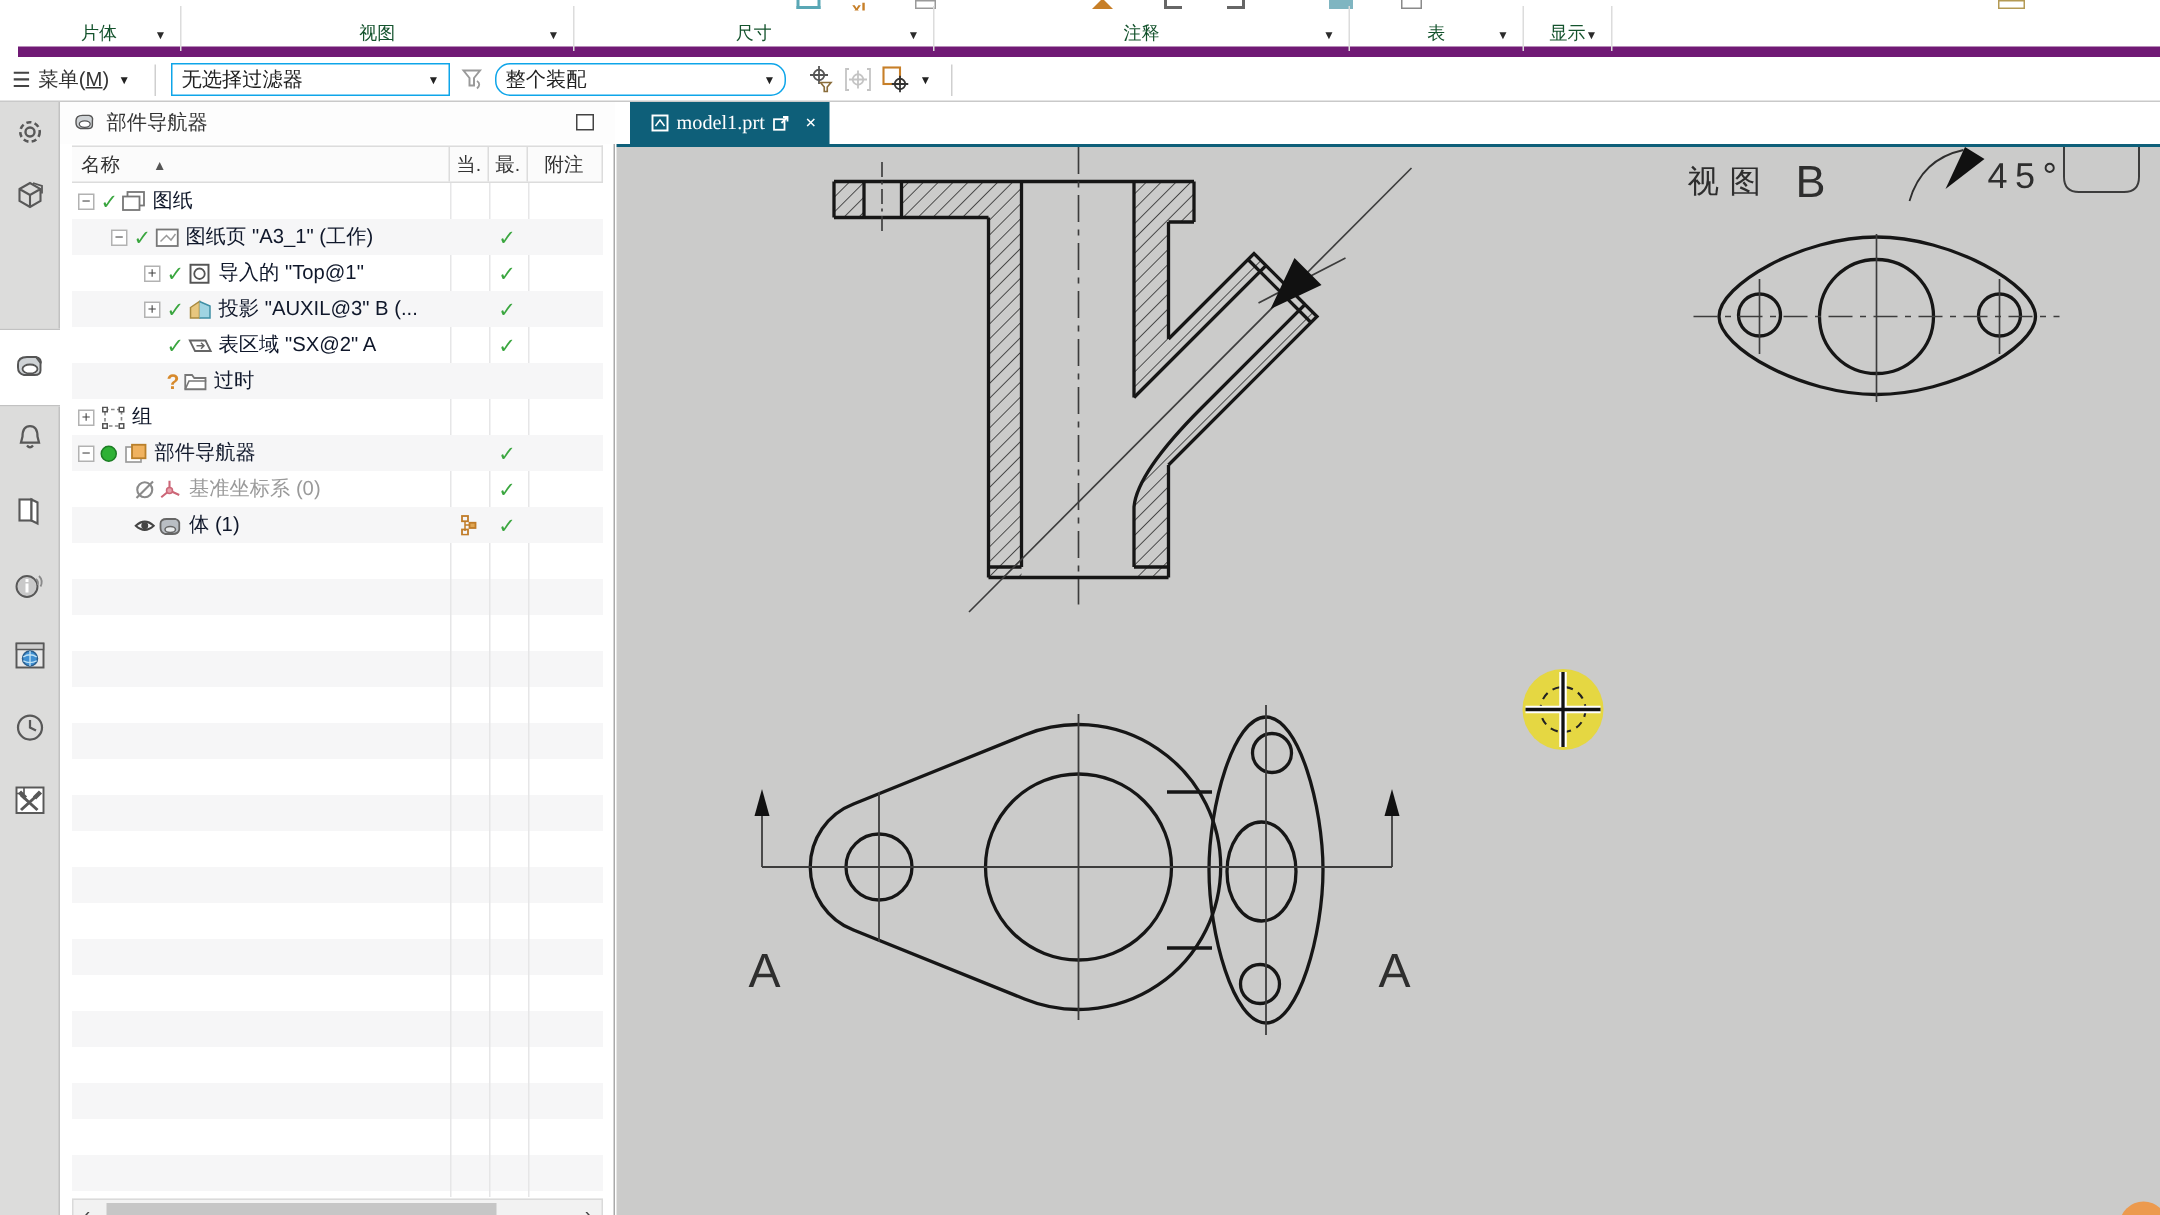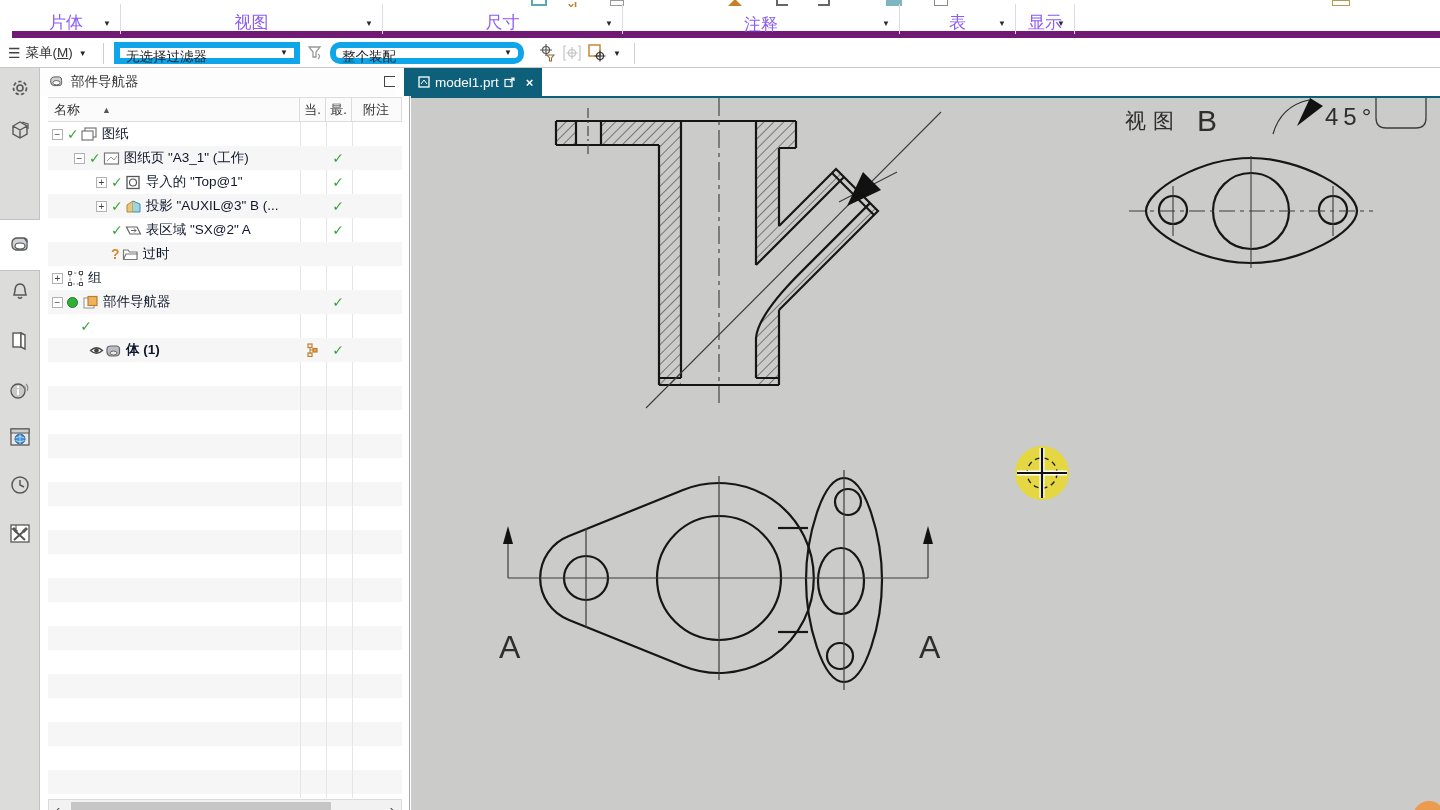--- a/index.html
+++ b/index.html
@@ -4,29 +4,29 @@
 <style>
   * { margin:0; padding:0; box-sizing:border-box; }
   html,body { width:1440px; height:810px; overflow:hidden; background:#fff;
     font-family:"Liberation Sans","DejaVu Sans",sans-serif; }
   .abs { position:absolute; }
   #app { position:relative; width:1440px; height:810px; background:#fff; }
 
   
   #ribbon { position:absolute; left:12px; top:0; width:1440px; height:38px; background:#fff; border-bottom:7px solid #701a75; }
   .rgroup { position:absolute; top:8px; height:28px; display:flex; align-items:center; justify-content:center; }
-  .rgroup .rlabel { color:#8b5cf6; font-size:17px; }
+  .rgroup .rlabel { color:#14532d; font-size:12px; }
   .rgroup .rarrow { position:absolute; right:9px; top:11px; font-size:8px; color:#2b2b2b; }
   .rsep { position:absolute; top:4px; width:1px; height:30px; background:#dcdcdc; }
   .fragment { position:absolute; top:0; overflow:hidden; }
 
   
   #menubar { position:absolute; left:0; top:39px; width:1440px; height:29px; background:#fff; border-bottom:1px solid #c9c9c9; }
   .mitem { position:absolute; top:0; height:28px; display:flex; align-items:center; color:#333; font-size:13.5px; }
-  .dd { position:absolute; top:3px; height:22px; border:6px solid #0ea5e9; background:#fff; display:flex; padding:0 6px; font-size:13.5px; color:#222; }
+  .dd { position:absolute; top:3px; height:22px; border:1px solid #0ea5e9; background:#fff; display:flex; align-items:center; padding:0 6px; font-size:13.5px; color:#222; }
   .dd .ddarrow { position:absolute; right:6px; font-size:8px; color:#222; }
   .msep { position:absolute; top:4px; width:1px; height:21px; background:#cfcfcf; }
 
   
   #sidebar { position:absolute; left:0; top:68px; width:40px; height:742px; background:#dcdcdb; border-right:1px solid #c2c2c2; }
   .sicon { position:absolute; left:9px; width:22px; height:22px; }
   .sactive { position:absolute; left:0; top:151px; width:40px; height:52px; background:#fff; border-top:1px solid #c2c2c2; border-bottom:1px solid #c2c2c2; }
 
   
   #panel { position:absolute; left:40px; top:68px; width:370px; height:742px; background:#fff; border-right:1px solid #a9a9a9; }
@@ -41,37 +41,37 @@
 
   #tree { position:absolute; left:8px; top:54px; width:354px; height:676px; }
   .gridv { position:absolute; top:0; height:676px; width:1px; background:#e6e6e7; }
   .trow { position:absolute; left:0; width:354px; height:24px; display:flex; align-items:center; }
   .trow.alt { background:#f6f6f7; }
   .tname { display:flex; align-items:center; height:24px; width:252px; overflow:hidden; white-space:nowrap; }
   .tcur,.tlat { width:26px; display:flex; align-items:center; justify-content:center; height:24px; }
   .tnote { width:48px; height:24px; }
   .tlabel { font-size:13.5px; color:#0f172a; margin-left:3px; }
   .tlabel.gray { color:#9a9a9a; }
-  .tlabel.bold { font-weight:bold; }
+  .tlabel.bold { font-weight:normal; }
   .expander { width:11px; height:11px; border:1px solid #b2b2b2; background:#fff; color:#444; font-size:10px; line-height:9px; text-align:center; margin-right:4px; flex:none; }
   .expander.none { visibility:hidden; }
   .chk { color:#3aa63f; font-weight:bold; font-size:14px; margin-right:2px; flex:none; }
   .qmark { color:#d78a2d; font-weight:bold; font-size:14px; margin-right:2px; flex:none; }
   .gdot { width:11px; height:11px; border-radius:50%; background:#2eb135; border:1px solid #1c7d24; margin-right:4px; flex:none; }
   .ticon { width:17px; height:15px; margin-right:1px; flex:none; }
   .fillrows { position:absolute; left:0; top:240px; width:354px; height:436px;
       background:repeating-linear-gradient(#fff 0 24px, #f6f6f7 24px 48px); }
 
   
   #hscroll { position:absolute; left:8px; top:731px; width:354px; height:20px; background:#f2f2f2; border:1px solid #dadada; display:flex; align-items:center; }
   .harrow { width:18px; text-align:center; color:#444; font-size:13px; }
   #hthumb { position:absolute; left:22px; top:2px; width:260px; height:14px; background:#c6c6c6; }
 
   
-  #tabbar { position:absolute; left:395px; top:68px; width:1029px; height:28px; background:#fff; }
+  #tabbar { position:absolute; left:411px; top:68px; width:1029px; height:28px; background:#fff;font-family:Liberation Serif, serif; }
   #activetab { position:absolute; left:9px; top:0; height:28px; background:#0e5f79; display:flex; align-items:center; padding:0 9px; color:#fff; font-size:13.5px; }
   #tab-underline { position:absolute; left:411px; top:96px; width:1029px; height:2px; background:#0e5f79; }
   #canvas { position:absolute; left:411px; top:98px; width:1029px; height:712px; background:#cbcbca; }
   .tabicon { margin:0 5px; display:inline-flex; }
   #tabclose { margin-left:6px; font-size:13px; font-weight:bold; color:#fff; }
 </style>
 </head>
 <body>
 
 <div id="app">
@@ -96,21 +96,21 @@
     <div class="rgroup" style="left:109px;width:261px;">
       <span class="rlabel">视图</span>
       <span class="rarrow">▼</span>
     </div>
     <div class="rsep" style="left:370px;"></div>
     <div class="rgroup" style="left:371px;width:239px;">
       <span class="rlabel">尺寸</span>
       <span class="rarrow">▼</span>
     </div>
     <div class="rsep" style="left:610px;"></div>
-    <div class="rgroup" style="left:611px;width:276px;align-items:flex-end;">
+    <div class="rgroup" style="left:611px;width:276px;">
       <span class="rlabel">注释</span>
       <span class="rarrow">▼</span>
     </div>
     <div class="rsep" style="left:887px;"></div>
     <div class="rgroup" style="left:888px;width:115px;">
       <span class="rlabel">表</span>
       <span class="rarrow">▼</span>
     </div>
     <div class="rsep" style="left:1003px;"></div>
     <div class="rgroup" style="left:1004px;width:58px;">
@@ -374,20 +374,33 @@
           <span class="tlabel">部件导航器</span>
         </div>
         <div class="tcur"></div>
         <div class="tlat">
             <span class="chk">✓</span>
           </div>
         <div class="tnote"></div>
       </div>
 
       <div class="trow" style="top:192px;">
+        <div class="tname">
+          <span style="width:26px;flex:none;"></span>
+          <span class="expander none"></span>
+          <svg class="ticon" style="width:15px;" viewBox="0 0 15 15">
+            <circle cx="7.5" cy="7.5" r="5" fill="none" stroke="#8a8a8a" stroke-width="1.4"></circle>
+            <path d="M2,13 L13,2" stroke="#8a8a8a" stroke-width="1.4"></path>
+          </svg>
+          <svg class="ticon" viewBox="0 0 17 15">
+            <path d="M8,8 L8,1.5 M8,8 L2.5,12.5 M8,8 L14.5,11" stroke="#cc6677" stroke-width="1.4" fill="none"></path>
+            <circle cx="8" cy="8" r="2" fill="#e8a0ac" stroke="#cc6677" stroke-width="1"></circle>
+          </svg>
+          <span class="tlabel gray">基准坐标系 (0)</span>
+        </div>
         <div class="tcur"></div>
         <div class="tlat">
             <span class="chk">✓</span>
           </div>
         <div class="tnote"></div>
       </div>
 
       <div class="trow alt" style="top:216px;">
         <div class="tname">
           <span style="width:26px;flex:none;"></span>

